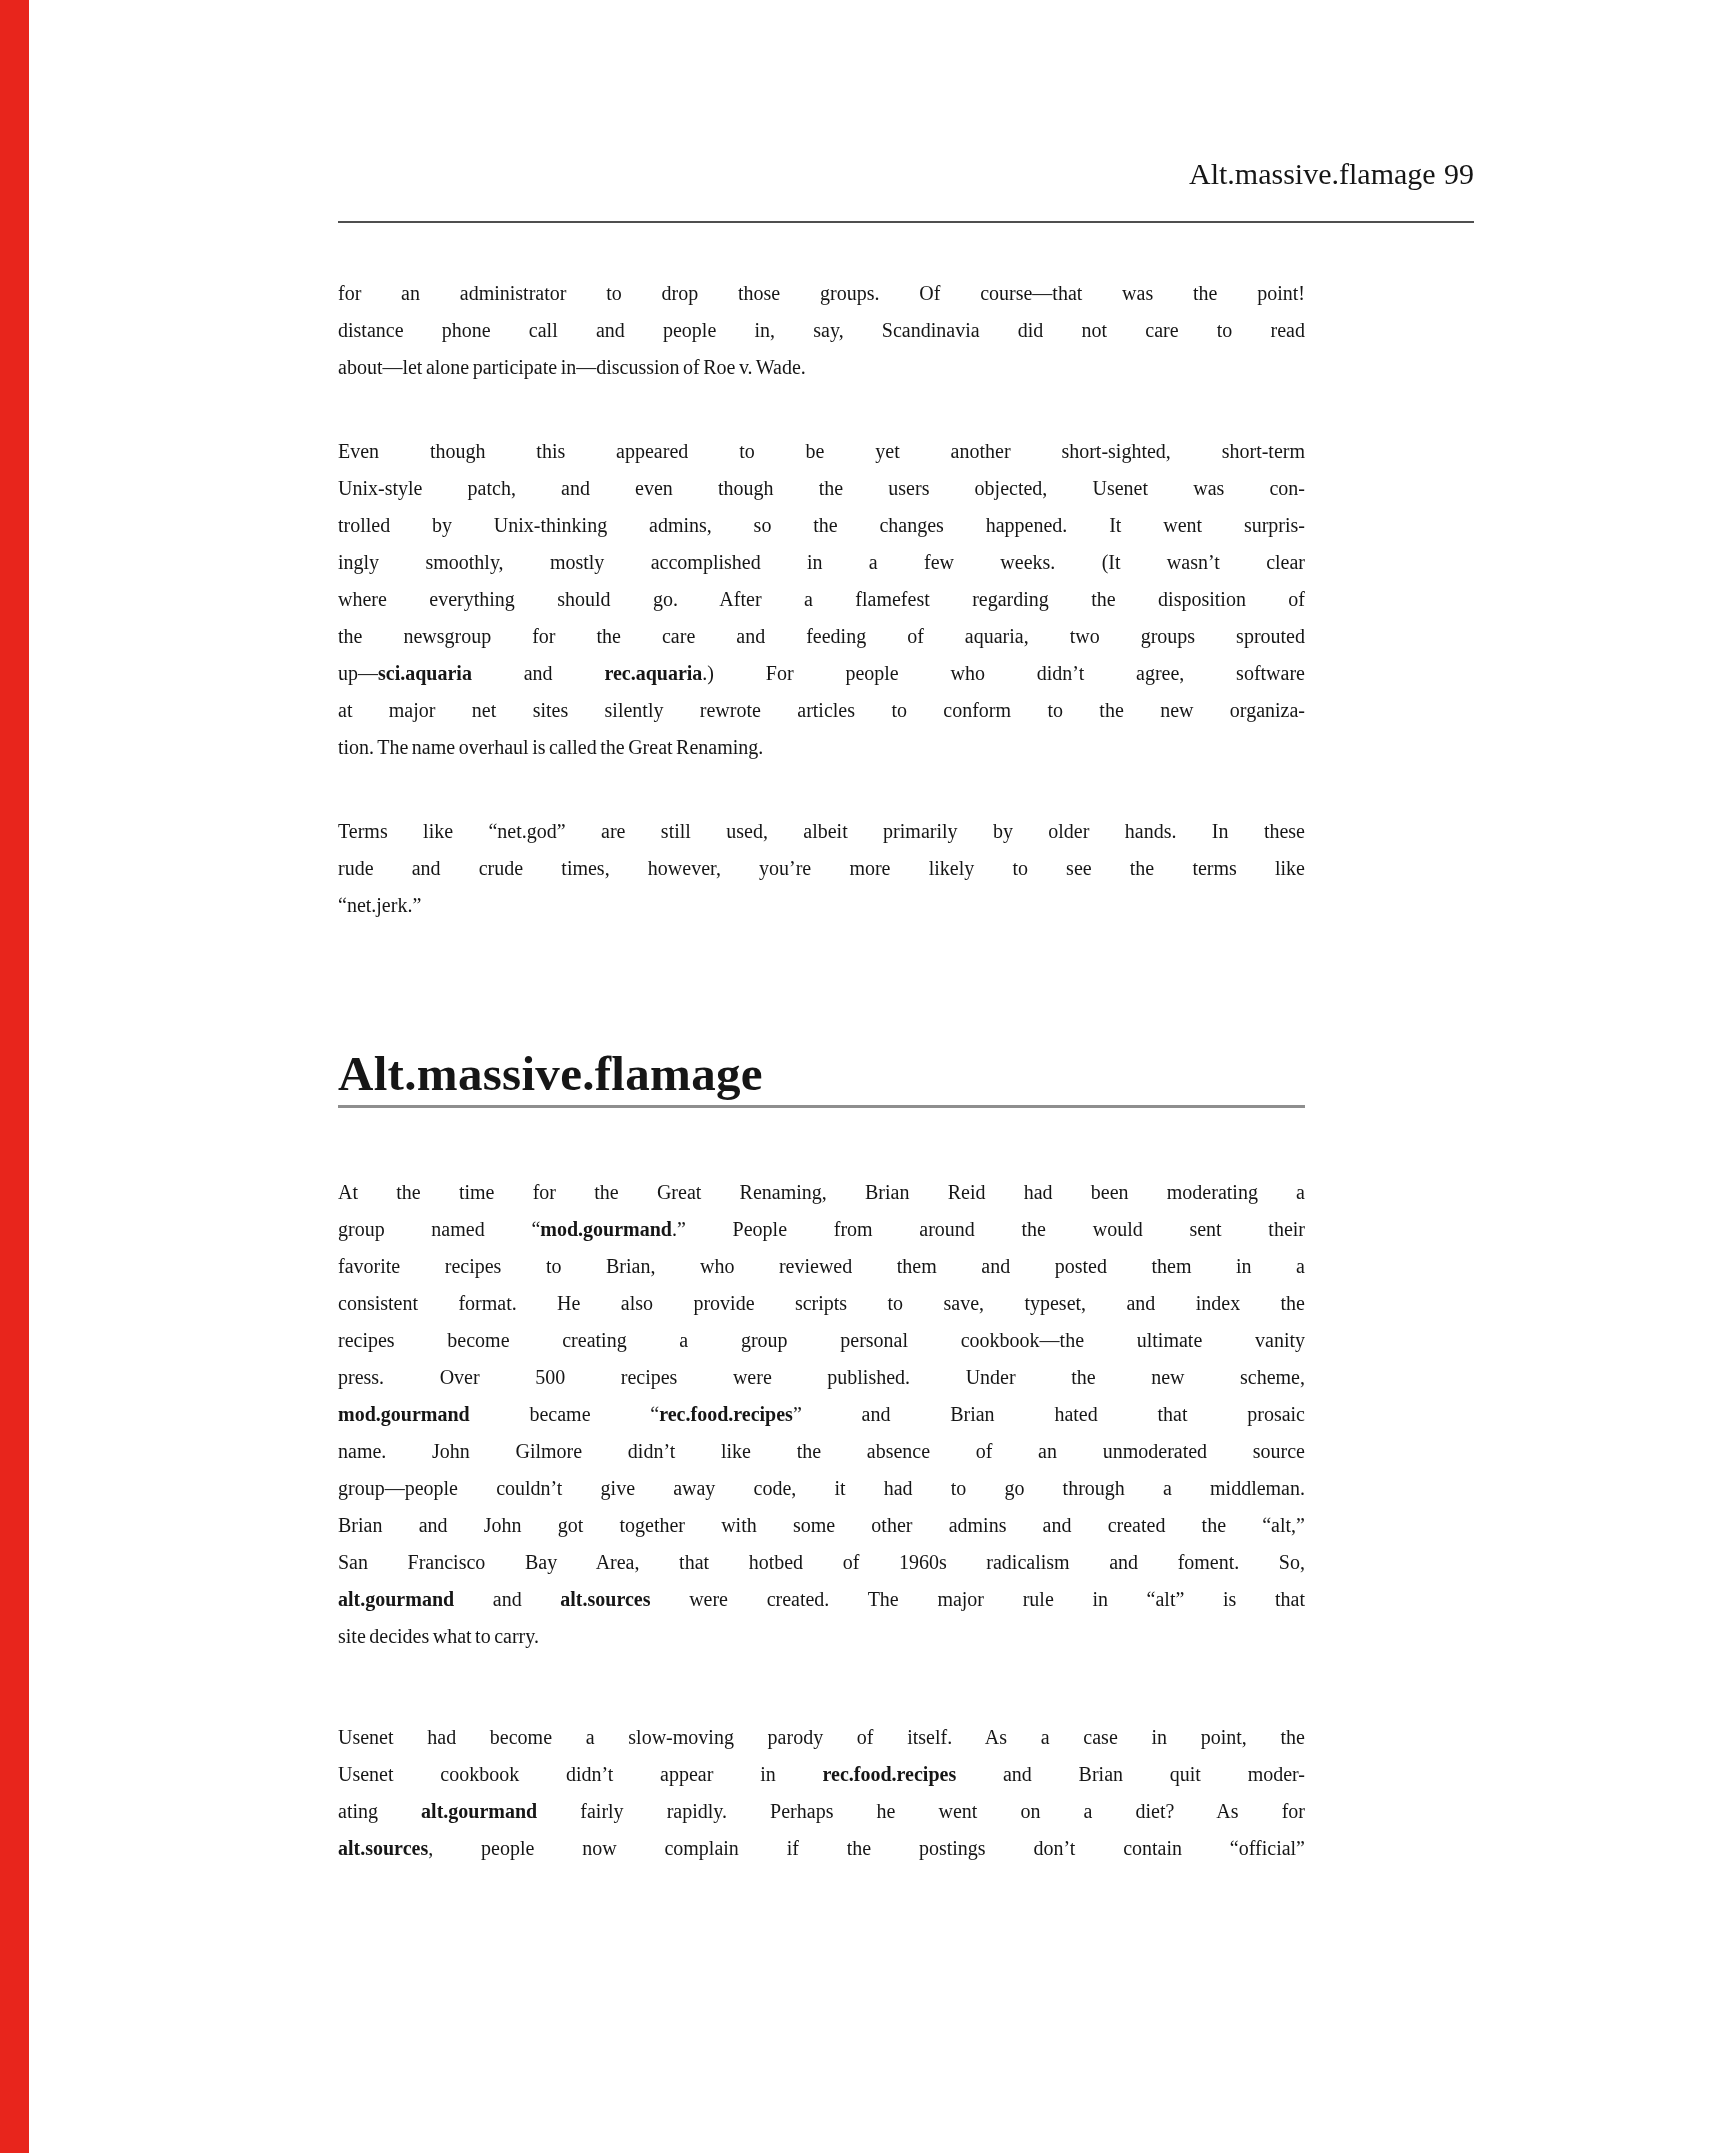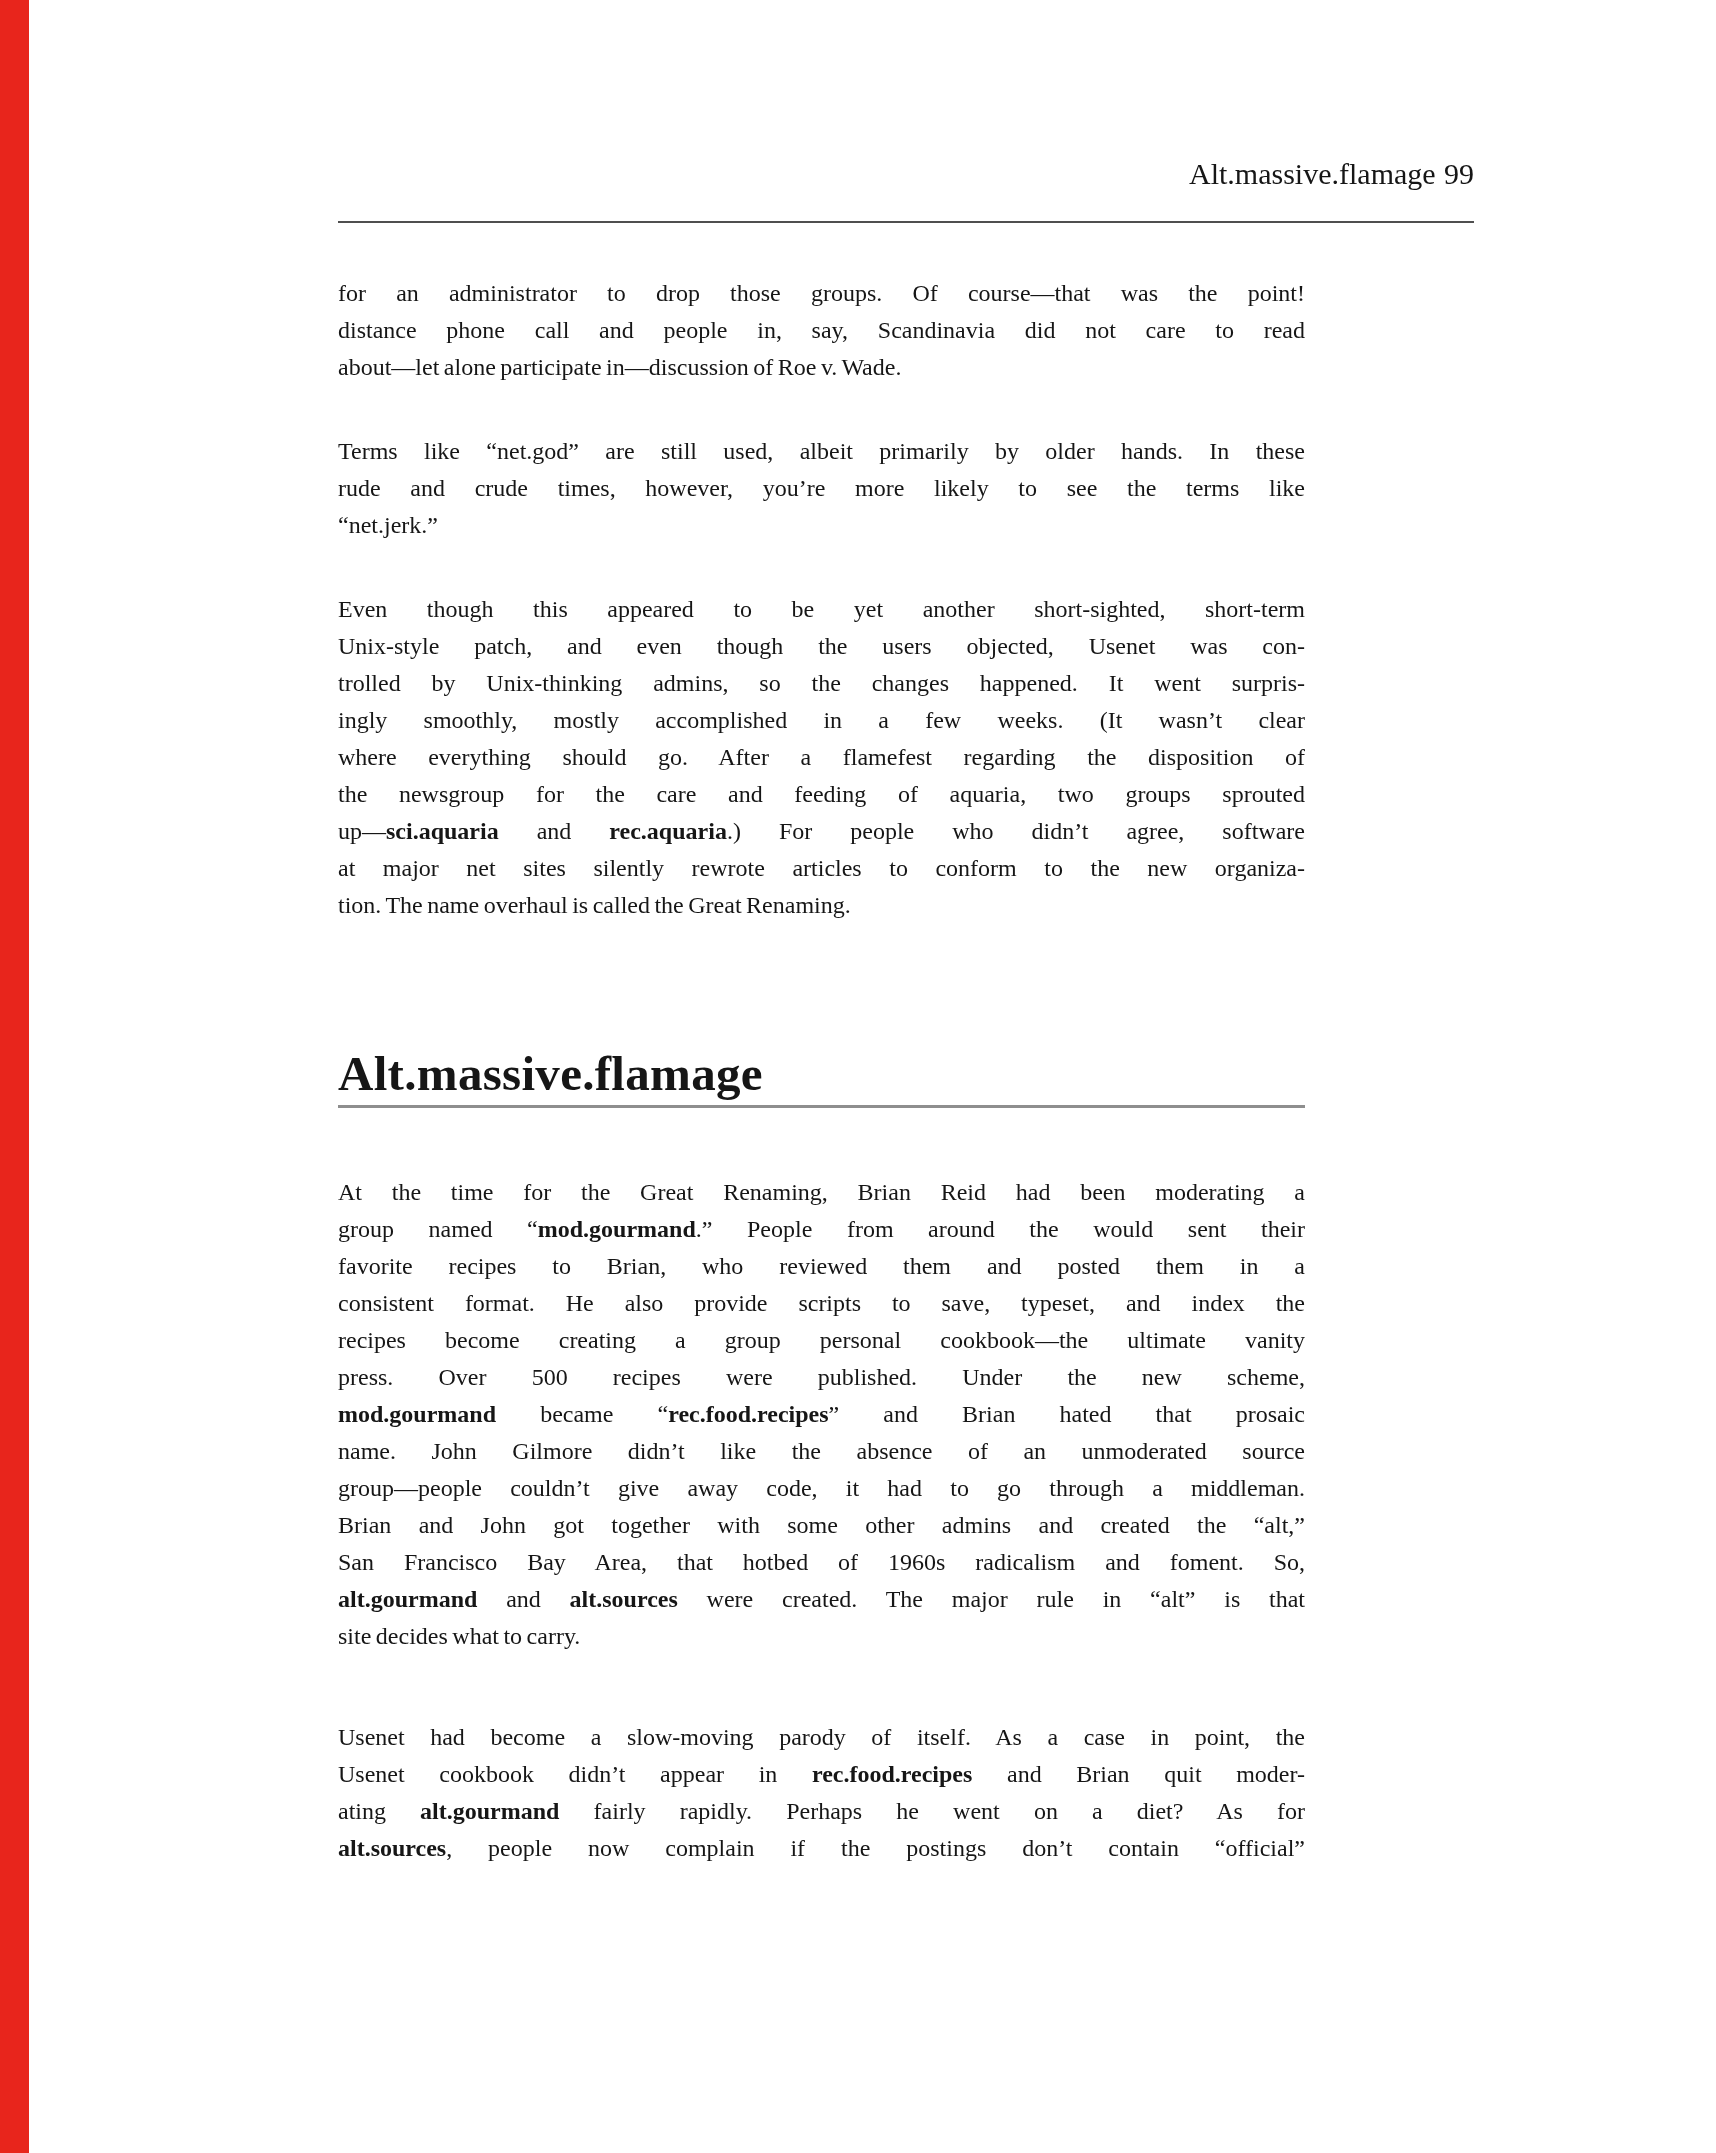--- a/index.html
+++ b/index.html
@@ -11,21 +11,21 @@
   }
   .spine{position:absolute;left:0;top:0;width:29px;height:2153px;background:var(--spine);}
   .content{position:absolute;left:338px;top:0;width:1136px;}
   .running-header{
     width:1136px;text-align:right;font-size:30px;line-height:37px;
     margin-top:155px;white-space:nowrap;
   }
   .running-header .pageno{margin-left:0.28em;}
   .rule-top{width:1136px;height:1.9px;background:var(--rule-dark);margin-top:29px;}
   .body-col{width:967px;}
-  .para{font-size:24px;}
+  .para{font-size:20px;}
   .line{
     line-height:37px;height:37px;overflow:hidden;
     text-align:justify;text-align-last:justify;word-spacing:-1.5px;
   }
   .line.last{text-align-last:left;}
   .line strong{font-weight:700;}
   .pre .para:first-child{margin-top:52px;}
   .pre .para + .para{margin-top:47px;}
   .section-heading{
     margin:123px 0 0 0;font-size:49px;font-weight:700;line-height:54px;
@@ -48,34 +48,34 @@
 
   <div class="rule-top"></div>
 
   <div class="body-col pre">
       <div class="para">
         <div class="line"><span>for an administrator to drop those groups. Of course—that was the point!</span></div>
         <div class="line"><span>distance phone call and people in, say, Scandinavia did not care to read</span></div>
         <div class="line last"><span>about—let alone participate in—discussion of Roe v. Wade.</span></div>
       </div>
       <div class="para">
-        <div class="line"><span>Terms like “net.god” are still used, albeit primarily by older hands. In these</span></div>
-        <div class="line"><span>rude and crude times, however, you’re more likely to see the terms like</span></div>
-        <div class="line last"><span>“net.jerk.”</span></div>
-      </div>
-      <div class="para">
         <div class="line"><span>Even though this appeared to be yet another short-sighted, short-term</span></div>
         <div class="line"><span>Unix-style patch, and even though the users objected, Usenet was con-</span></div>
         <div class="line"><span>trolled by Unix-thinking admins, so the changes happened. It went surpris-</span></div>
         <div class="line"><span>ingly smoothly, mostly accomplished in a few weeks. (It wasn’t clear</span></div>
         <div class="line"><span>where everything should go. After a flamefest regarding the disposition of</span></div>
         <div class="line"><span>the newsgroup for the care and feeding of aquaria, two groups sprouted</span></div>
         <div class="line"><span>up—</span><strong>sci.aquaria</strong><span> and </span><strong>rec.aquaria</strong><span>.) For people who didn’t agree, software</span></div>
         <div class="line"><span>at major net sites silently rewrote articles to conform to the new organiza-</span></div>
         <div class="line last"><span>tion. The name overhaul is called the Great Renaming.</span></div>
+      </div>
+      <div class="para">
+        <div class="line"><span>Terms like “net.god” are still used, albeit primarily by older hands. In these</span></div>
+        <div class="line"><span>rude and crude times, however, you’re more likely to see the terms like</span></div>
+        <div class="line last"><span>“net.jerk.”</span></div>
       </div>
     </div>
 
   <div class="body-col">
     <h1 class="section-heading">Alt.massive.flamage</h1>
     <div class="rule-heading"></div>
   </div>
 
   <div class="body-col post">
       <div class="para">

